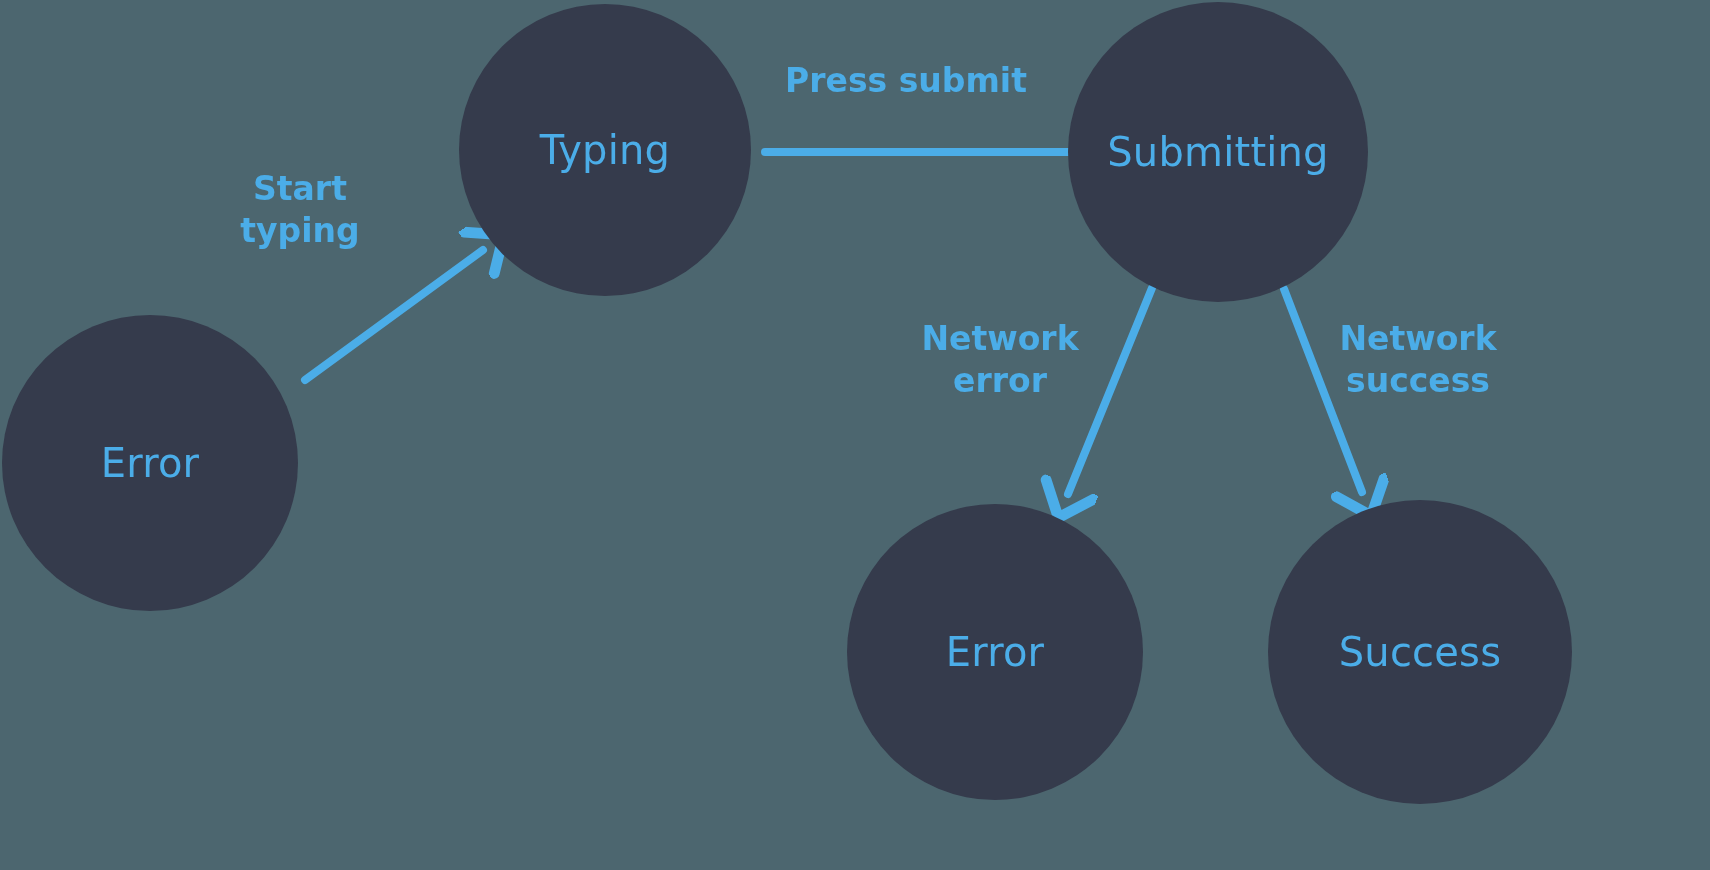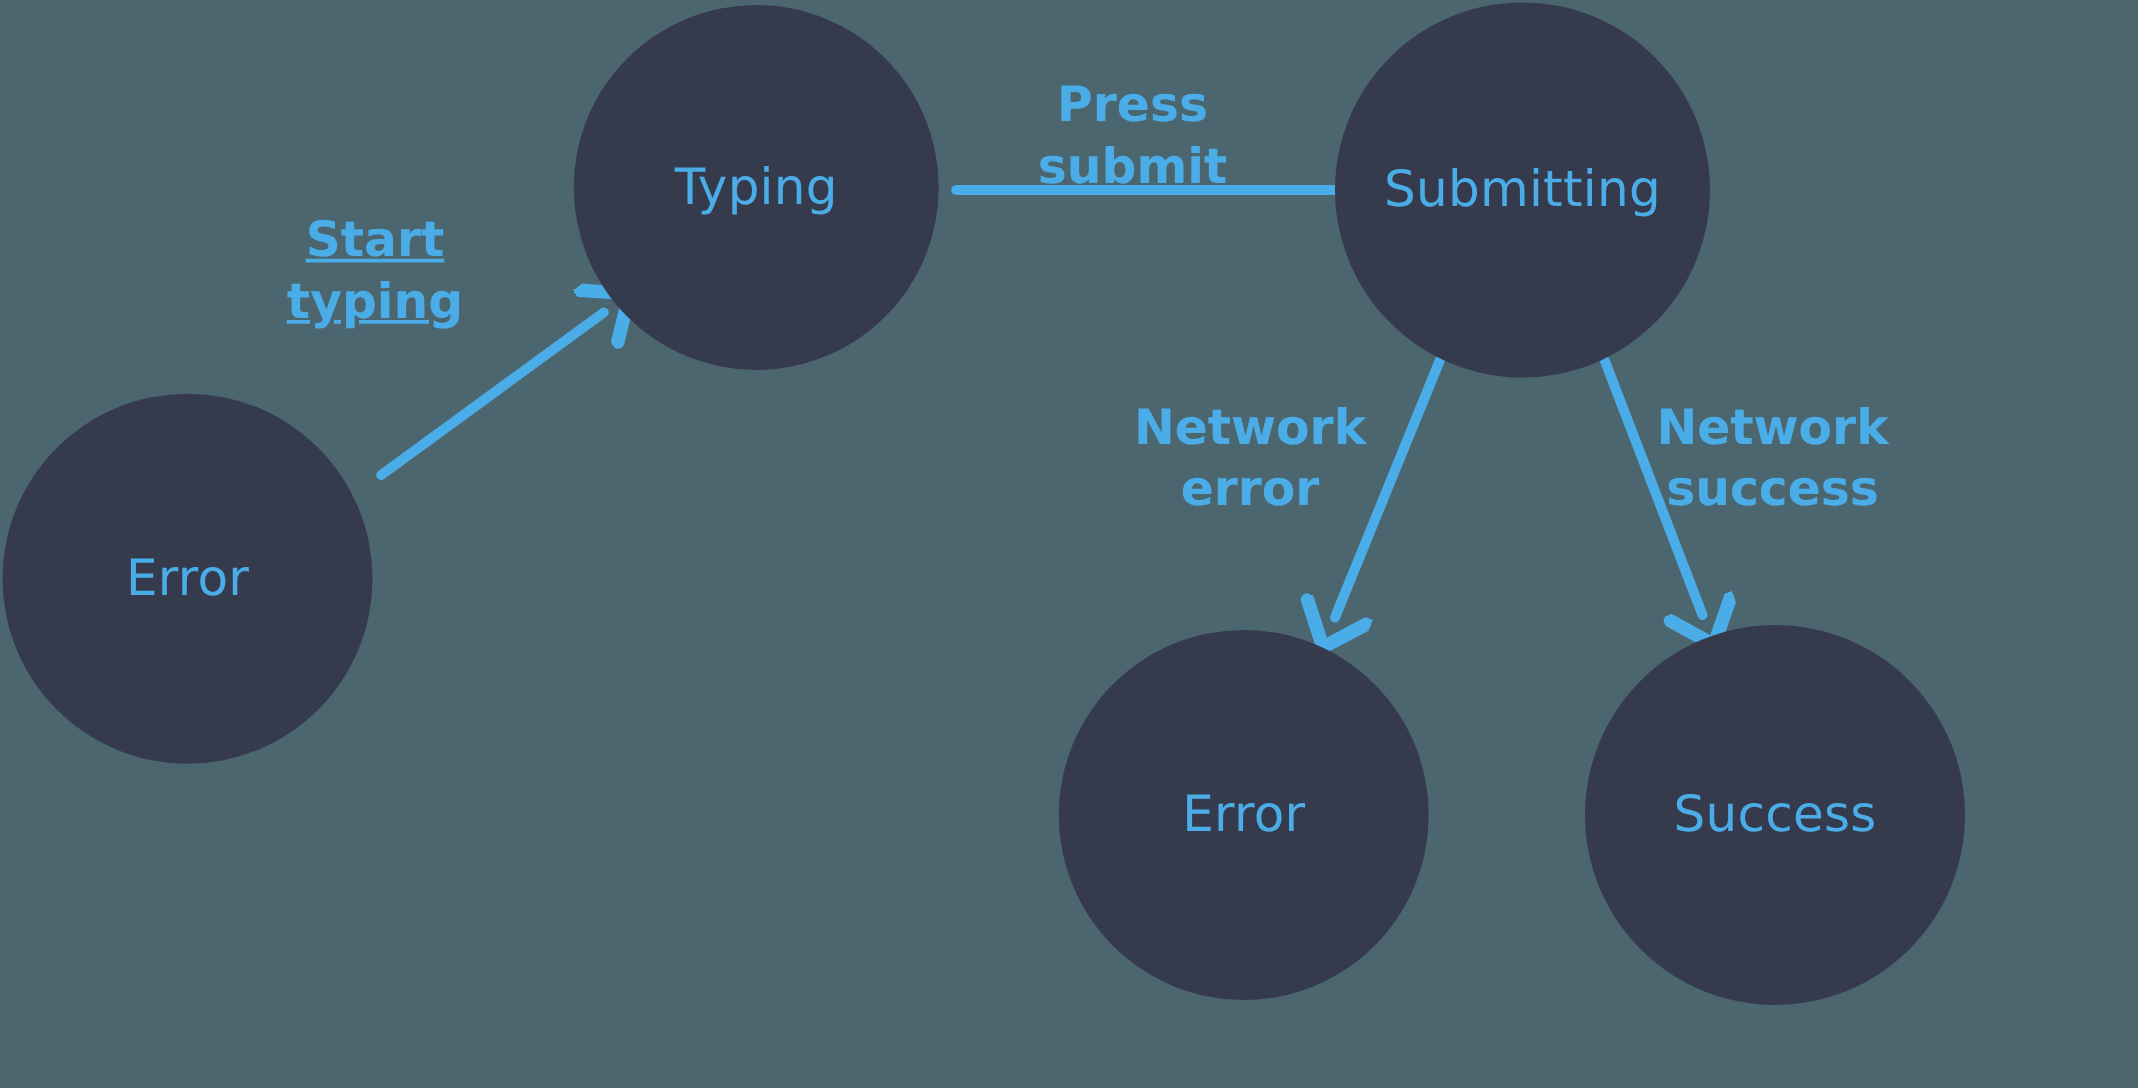--- a/index.html
+++ b/index.html
@@ -40,21 +40,21 @@
     font-size: 40px;
     font-weight: 400;
     letter-spacing: 0.2px;
     text-align: center;
     line-height: 1;
     user-select: none;
   }
   .edge-label {
     position: absolute;
     color: #4bade8;
-    font-size: 39px;
+    font-size: 33px;
     font-weight: 700;
     line-height: 1.26;
     text-align: center;
     white-space: pre-line;
     user-select: none;
   }
 </style>
 </head>
 <body>
 
@@ -97,21 +97,21 @@
   </div>
 
   <div class="state-node" style="left:847px; top:504px; width:296px; height:296px;">
     <span class="state-label">Error</span>
   </div>
 
   <div class="state-node" style="left:1268px; top:500px; width:304px; height:304px;">
     <span class="state-label">Success</span>
   </div>
 
-  <div class="edge-label" style="left:185px; top:168px; width:230px;text-decoration:underline;">Start
+  <div class="edge-label" style="left:185px; top:168px; width:230px;">Start
 typing</div>
 
   <div class="edge-label" style="left:766px; top:60px; width:280px;">Press submit</div>
 
   <div class="edge-label" style="left:885px; top:318px; width:230px;">Network
 error</div>
 
   <div class="edge-label" style="left:1303px; top:318px; width:230px;">Network
 success</div>
 

